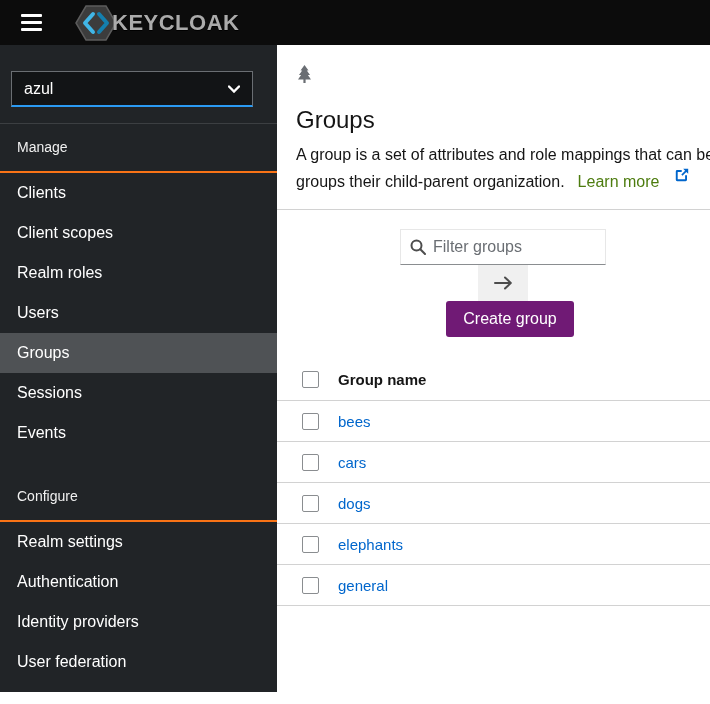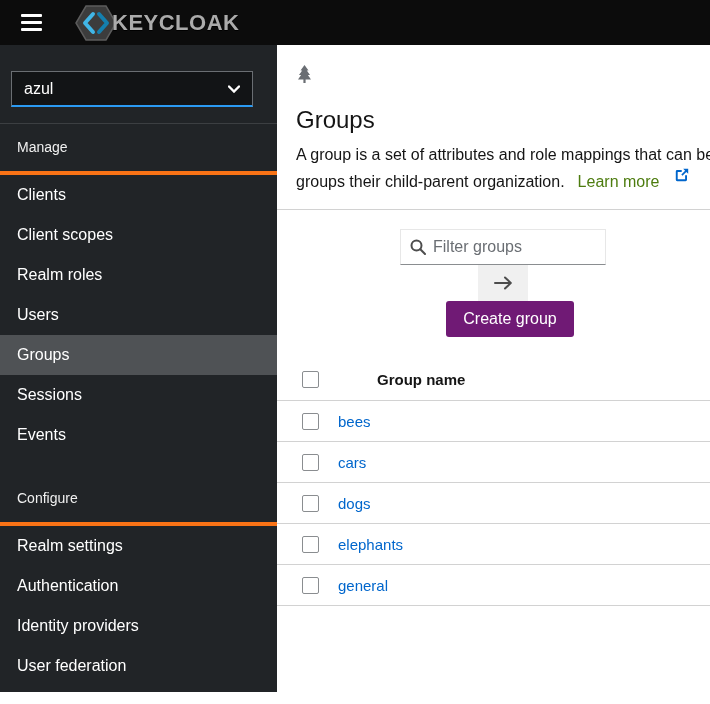--- a/index.html
+++ b/index.html
@@ -20,21 +20,21 @@
 
   
   .sidebar { width:277px; background:#212427; flex:none; display:flex; flex-direction:column; }
   .realm-area { padding:26px 24px 16px 11px; border-bottom:1px solid #3c3f42; }
   .realm-select { width:100%; height:36px; background:#121416; border:1px solid #6a6e73;
     border-bottom:2px solid #2b9af3; color:#fff; font-size:16px;
     font-family:"Liberation Sans", sans-serif;
     display:flex; align-items:center; justify-content:space-between;
     padding:0 12px; cursor:pointer;gap:46px; }
   .section-label { padding:15px 16px 16px 17px; font-size:14px; color:#f0f0f0;
-    border-bottom:4px solid #f97316; }
+    border-bottom:2px solid #f97316; }
   .nav-section.configure { margin-top:20px; }
   .nav-list { list-style:none; }
   .nav-item { height:40px; display:flex; align-items:center; padding-left:17px;
     color:#fff; font-size:16px; cursor:pointer; }
   .nav-item.selected { background:#4f5255; }
 
   
   .main { flex:1; background:#fff; overflow:hidden; }
   .subhead { margin:20px 0 0 19px; height:20px; }
   .page-title { margin:21px 0 0 19px; font-size:24px; font-weight:400; color:#151515; }
@@ -53,21 +53,21 @@
   .search-box input::placeholder { color:#6a6e73; opacity:1; }
   .arrow-btn { width:50px; height:36px; background:#f0f0f0; border:none; cursor:pointer;
     display:flex; align-items:center; justify-content:center; }
   .create-btn { margin-left:14px; height:36px; padding:0 17px; background:#701a75;
     border:none; border-radius:3px; color:#fff; font-size:16px; cursor:pointer;
     font-family:"Liberation Sans", sans-serif; }
 
   .grid { margin-top:22px; }
   .grid-row { display:flex; align-items:center; height:41px; padding-left:25px;
     border-bottom:1px solid #d2d2d2; }
-  .grid-row.head { height:42px;gap:39px; }
+  .grid-row.head { height:42px; }
   .cbx { width:17px; height:17px; background:#fff; border:1px solid #8a8d90;
     border-radius:2px; flex:none; cursor:pointer; }
   .col-name { margin-left:19px; font-size:15px; }
   .head .col-name { font-weight:bold; color:#151515; }
   .group-link { color:#0066cc; text-decoration:none; cursor:pointer; }
 </style>
 </head>
 <body>
 
 <header class="masthead">

